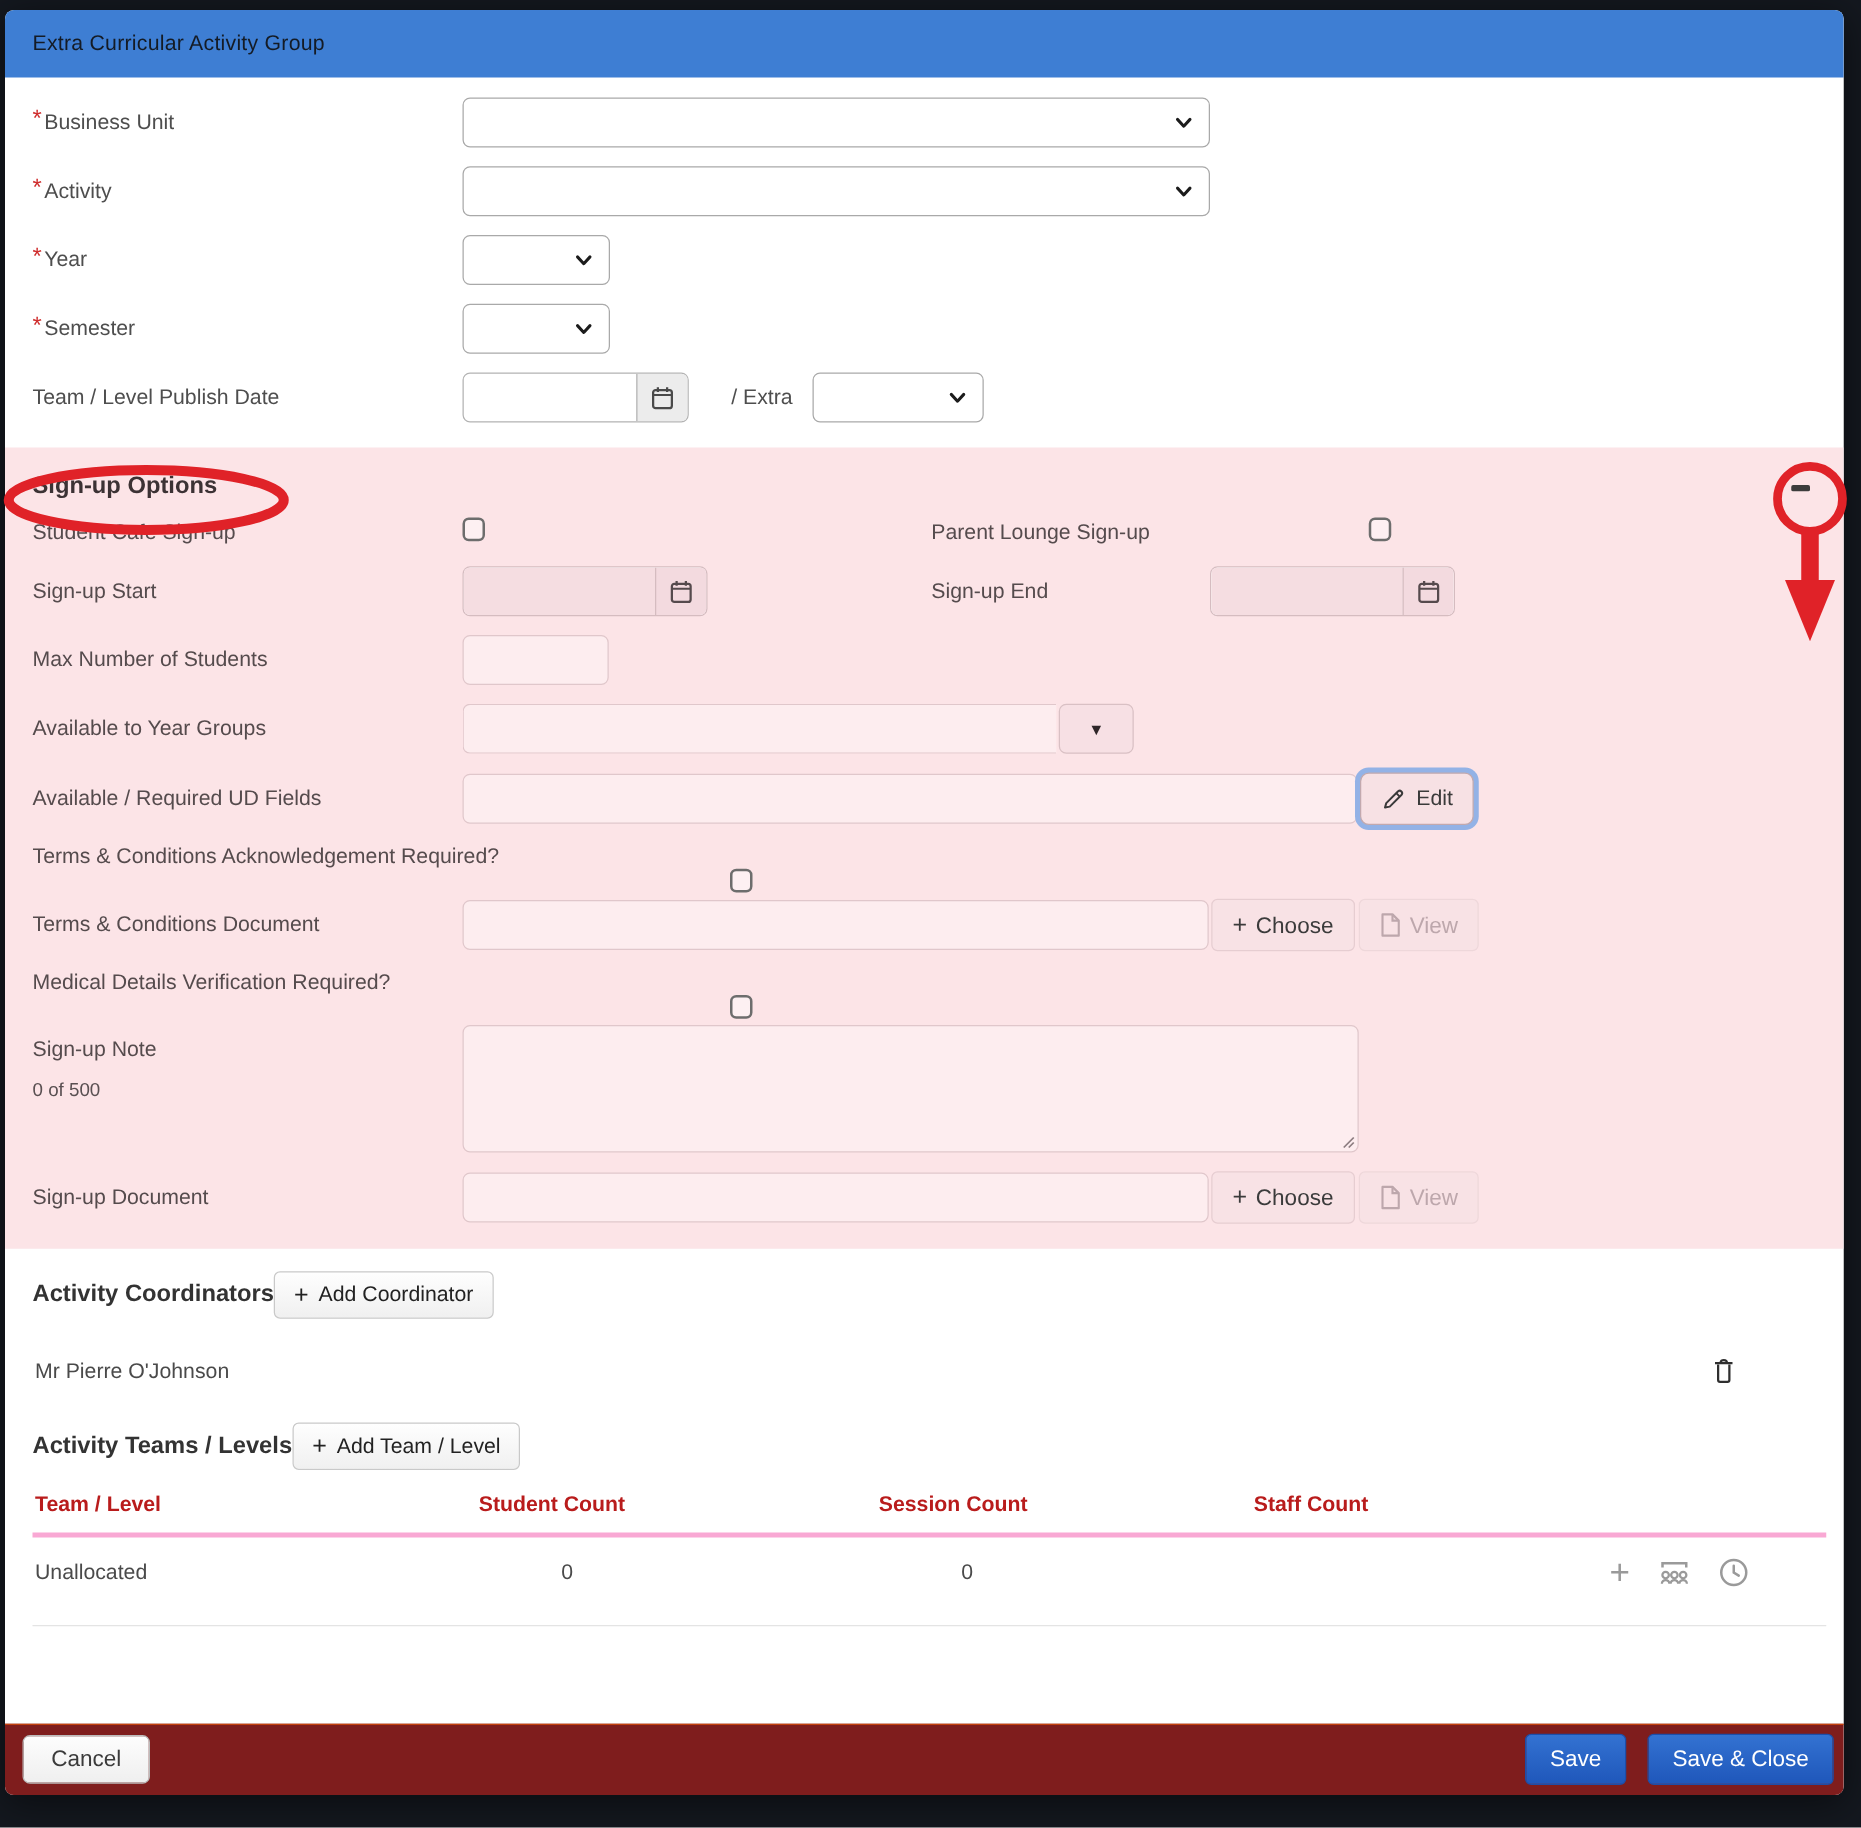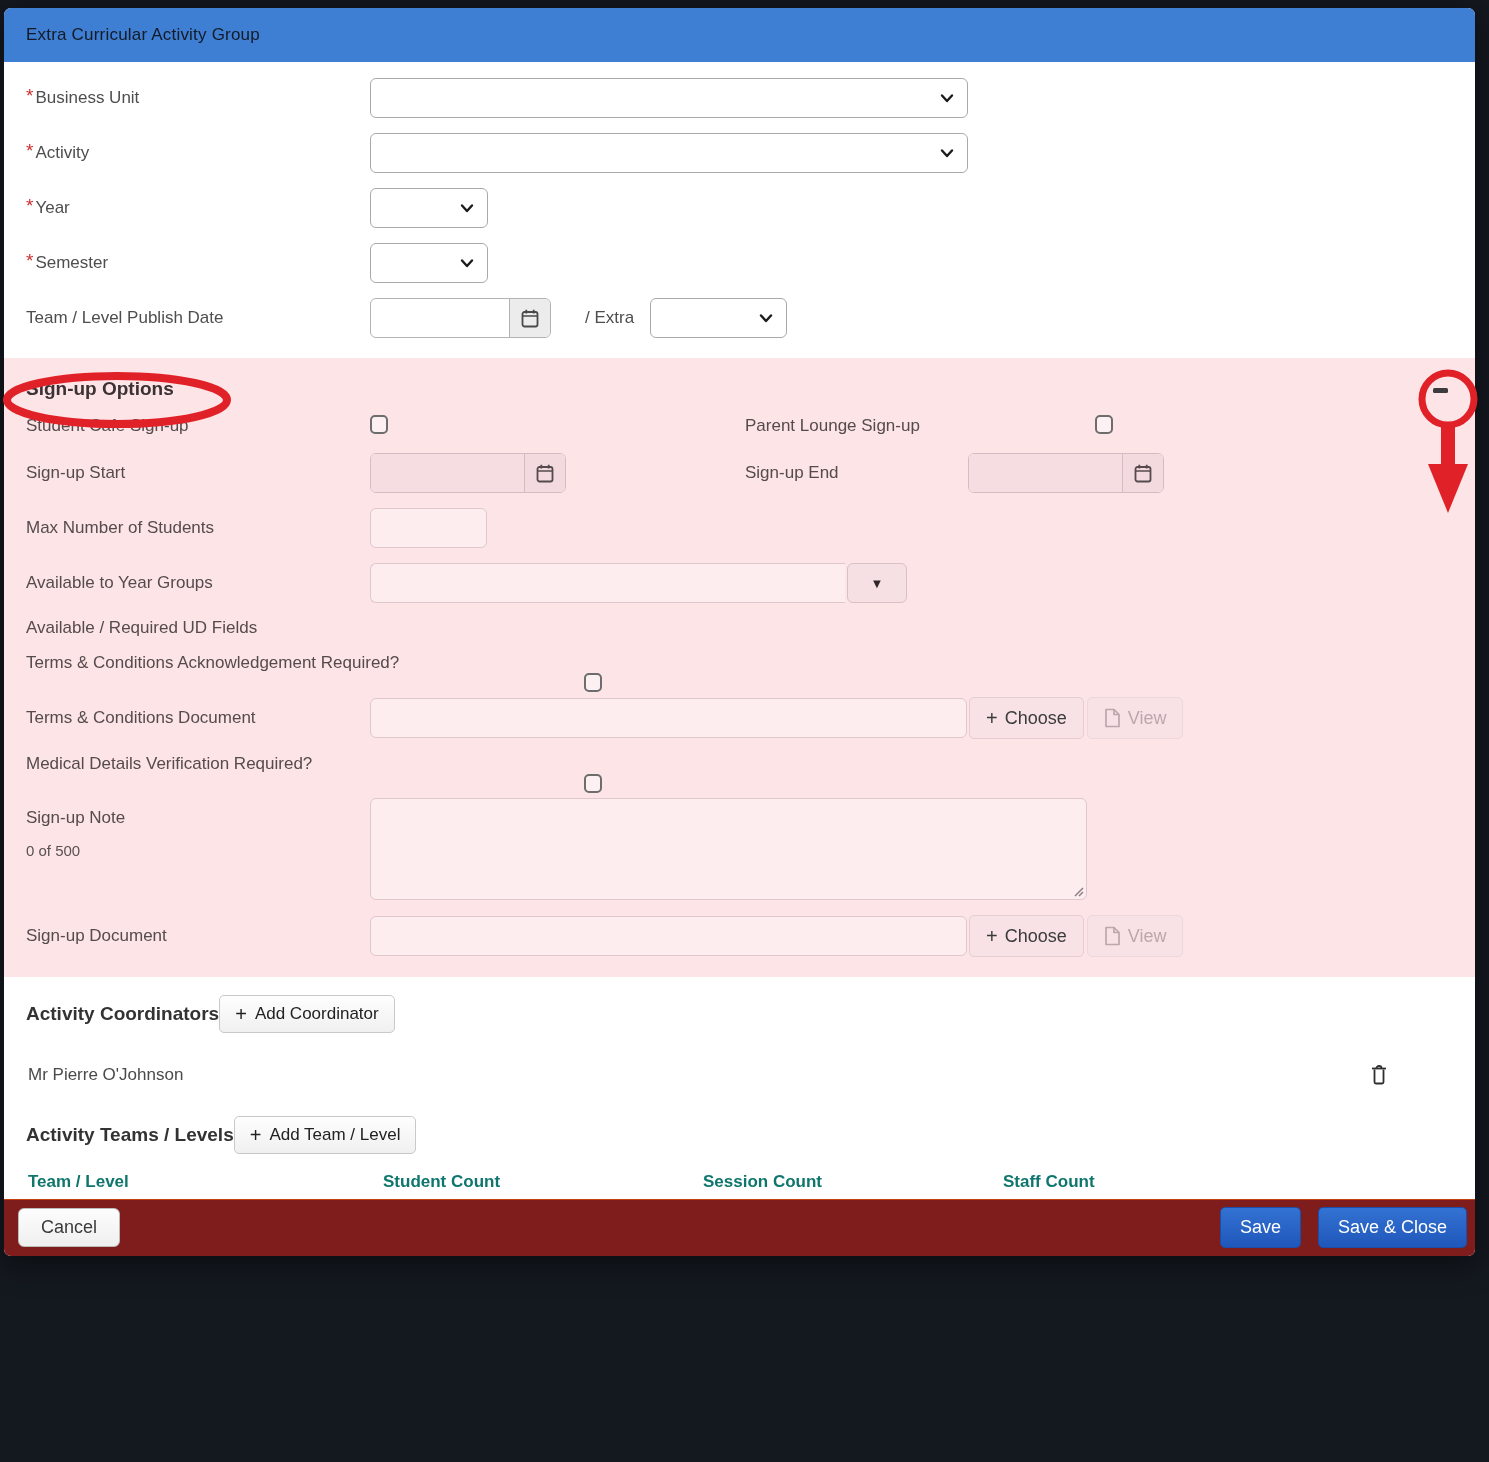--- a/index.html
+++ b/index.html
@@ -7,21 +7,21 @@
   body {
     font-family: "Liberation Sans", sans-serif;
     background:#14181f;
     position:relative;
     overflow:hidden;
   }
   .stage { position:absolute; inset:0; }
 
   
   .dialog {
-    position:absolute; left:4px; top:8px; width:1471px; height:1248px;
+    position:absolute; left:4px; top:8px; width:1471px; height:1428px;
     background:#ffffff; border-radius:7px; overflow:hidden;
     display:flex; flex-direction:column;
     box-shadow:0 6px 30px rgba(0,0,0,.5);
   }
   .dialog-header {
     background:#3e7ed3; height:54px; flex:0 0 54px;
     display:flex; align-items:center; padding-left:22px;
   }
   .dialog-title { font-size:17px; color:#141b25; letter-spacing:.2px; }
 
@@ -149,21 +149,21 @@
     font-size:17px; font-weight:bold; color:#333; padding:4px 0 12px 2px;
     border-bottom:1px solid #d9d9d9;
   }
   .coord-row { display:flex; align-items:center; justify-content:space-between; padding:16px 0 26px 2px; }
   .coord-name { font-size:17px; color:#4a4a4a; }
   .trash-btn { margin-right:72px; cursor:pointer; display:flex; }
 
   .teams-header-row, .teams-data-row {
     display:grid; grid-template-columns:355px 320px 300px 260px 1fr; align-items:center;
   }
-  .teams-header-row { font-size:17px; font-weight:bold; color:#0f766e; padding:4px 0 12px 2px; border-bottom:1px solid #f9a8d4; }
+  .teams-header-row { font-size:17px; font-weight:bold; color:#b91c1c; padding:4px 0 12px 2px; border-bottom:4px solid #f9a8d4; }
   .teams-data-row { padding:16px 0 30px 2px; font-size:17px; color:#4a4a4a; border-bottom:1px solid #e4e4e4; }
   .count-cell { padding-left:66px; }
   .row-icons { display:flex; align-items:center; gap:22px; justify-self:end; margin-right:62px; }
   .icon-btn { cursor:pointer; display:flex; color:#9a9a9a; }
   .plus-icon-gray { font-size:28px; color:#9a9a9a; line-height:20px; font-weight:300; }
 
   
   .dialog-footer {
     flex:0 0 57px; background:#7f1d1d; border-top:1px solid #c2410c;
     display:flex; align-items:center; justify-content:space-between; padding:0 8px 2px 14px;
@@ -322,20 +322,30 @@
           <div class="yg-wrap">
             <input class="p-input yg-input" value="" style="">
             <span class="yg-btn">
                 <span>▼</span>
               </span>
           </div>
         </div>
 
         <div class="row">
           <label class="flabel">Available / Required UD Fields</label>
+          <div class="ud-wrap">
+            <input class="p-input ud-input" value="" style="">
+            <span class="edit-btn">
+              <svg width="20" height="20" viewBox="0 0 20 20">
+                  <path d="M3 17 L4 13.5 L13.5 4 a2 2 0 0 1 2.8 2.8 L6.8 16.3 Z" fill="none" stroke="#3a3a3a" stroke-width="1.6" stroke-linejoin="round"></path>
+                  <line x1="12" y1="5.5" x2="14.8" y2="8.3" stroke="#3a3a3a" stroke-width="1.6"></line>
+                </svg>
+              <span>Edit</span>
+            </span>
+          </div>
         </div>
 
         <div class="row cb-row" style="margin-bottom:20px;">
           <label class="flabel" style="grid-column:1 / span 2; white-space:nowrap;text-align:center;">Terms &amp; Conditions Acknowledgement Required?</label>
           <span style="grid-column:2;"><span class="cb cb-mid"></span></span>
         </div>
 
         <div class="row">
           <label class="flabel">Terms &amp; Conditions Document</label>
           <div class="doc-wrap">

